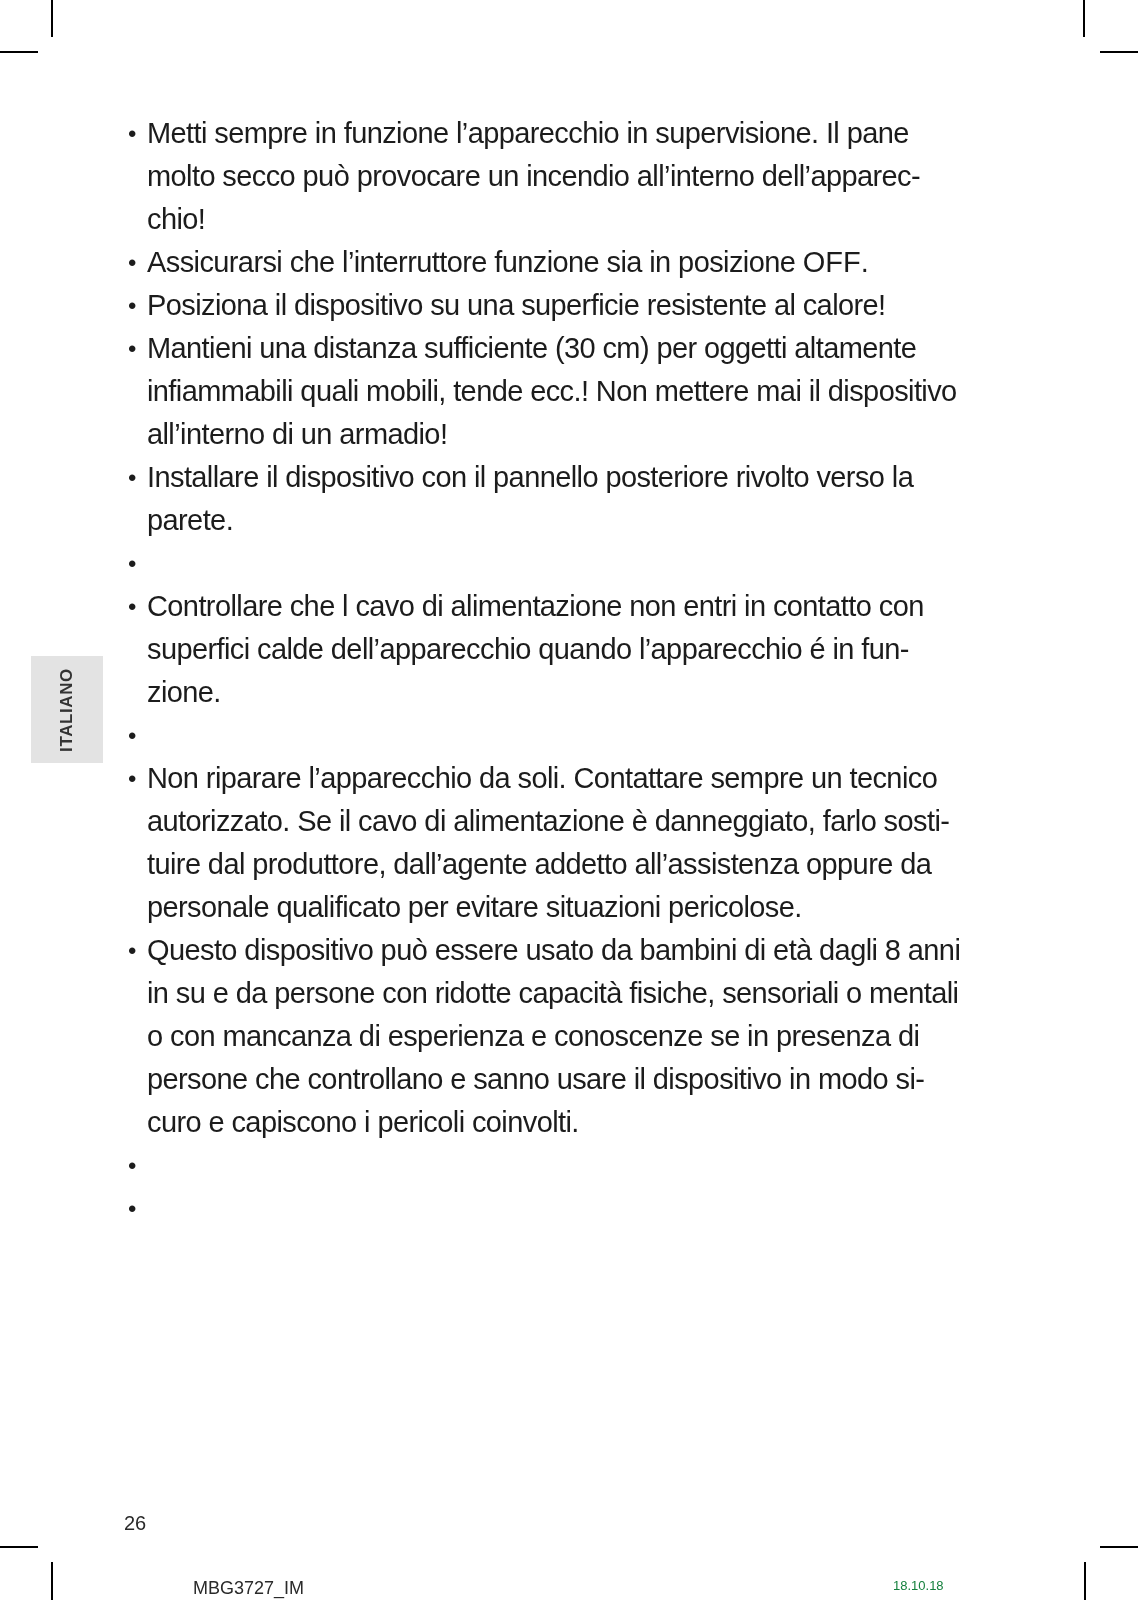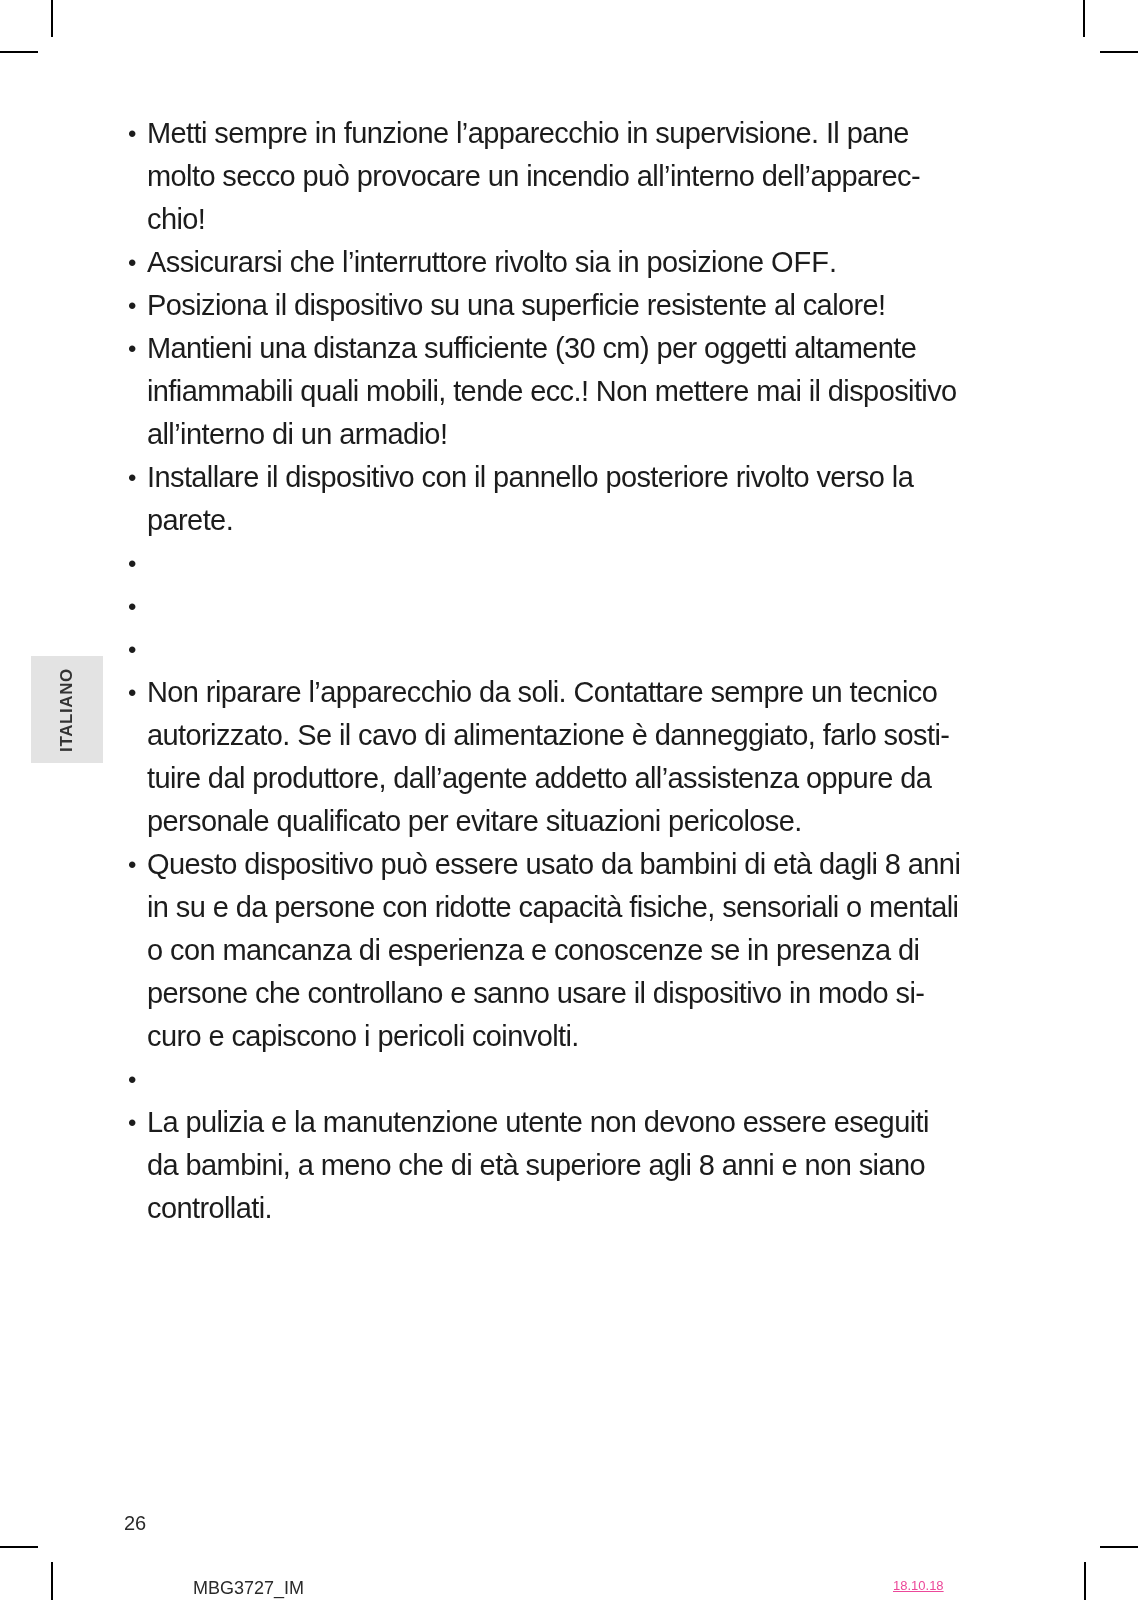--- a/index.html
+++ b/index.html
@@ -72,22 +72,21 @@
   .footer-left{
     position:absolute;
     left:193px;top:1578px;
     font-size:18px;
     color:#2a2a2a;
   }
   .footer-right{
     position:absolute;
     left:893px;top:1578px;
     font-size:13px;
-    color:#ec4899;
-    text-decoration:underline;
+    color:#15803d;
   }
 </style>
 </head>
 <body>
 
 <div class="page">
 
   <div class="crop tl-v"></div>
   <div class="crop tl-h"></div>
   <div class="crop tr-v"></div>
@@ -103,21 +102,21 @@
 
   <ul class="safety-list">
     <li>
       <span class="bullet">•</span>
       <span class="text">Metti sempre in funzione l’apparecchio in supervisione. Il pane
 molto secco può provocare un incendio all’interno dell’apparec-
 chio!</span>
     </li>
     <li>
       <span class="bullet">•</span>
-      <span class="text"><span>Assicurarsi che l’interruttore rivolto sia in posizione </span><strong>OFF</strong><span>.</span></span>
+      <span class="text"><span>Assicurarsi che l’interruttore funzione sia in posizione </span><strong>OFF</strong><span>.</span></span>
     </li>
     <li>
       <span class="bullet">•</span>
       <span class="text">Posiziona il dispositivo su una superficie resistente al calore!</span>
     </li>
     <li>
       <span class="bullet">•</span>
       <span class="text">Mantieni una distanza sufficiente (30 cm) per oggetti altamente
 infiammabili quali mobili, tende ecc.! Non mettere mai il dispositivo
 all’interno di un armadio!</span>
@@ -125,20 +124,23 @@
     <li>
       <span class="bullet">•</span>
       <span class="text">Installare il dispositivo con il pannello posteriore rivolto verso la
 parete.</span>
     </li>
     <li>
       <span class="bullet">•</span>
     </li>
     <li>
       <span class="bullet">•</span>
+      <span class="text">Controllare che l cavo di alimentazione non entri in contatto con
+superfici calde dell’apparecchio quando l’apparecchio é in fun-
+zione.</span>
     </li>
     <li>
       <span class="bullet">•</span>
     </li>
     <li>
       <span class="bullet">•</span>
       <span class="text">Non riparare l’apparecchio da soli. Contattare sempre un tecnico
 autorizzato. Se il cavo di alimentazione è danneggiato, farlo sosti-
 tuire dal produttore, dall’agente addetto all’assistenza oppure da
 personale qualificato per evitare situazioni pericolose.</span>
@@ -149,23 +151,20 @@
 in su e da persone con ridotte capacità fisiche, sensoriali o mentali
 o con mancanza di esperienza e conoscenze se in presenza di
 persone che controllano e sanno usare il dispositivo in modo si-
 curo e capiscono i pericoli coinvolti.</span>
     </li>
     <li>
       <span class="bullet">•</span>
     </li>
     <li>
       <span class="bullet">•</span>
-      <span class="text">La pulizia e la manutenzione utente non devono essere eseguiti
-da bambini, a meno che di età superiore agli 8 anni e non siano
-controllati.</span>
     </li>
   </ul>
 
   <div class="page-number">26</div>
   <div class="footer-left">MBG3727_IM</div>
   <div class="footer-right">18.10.18</div>
 
 </div>
 
 </body></html>

